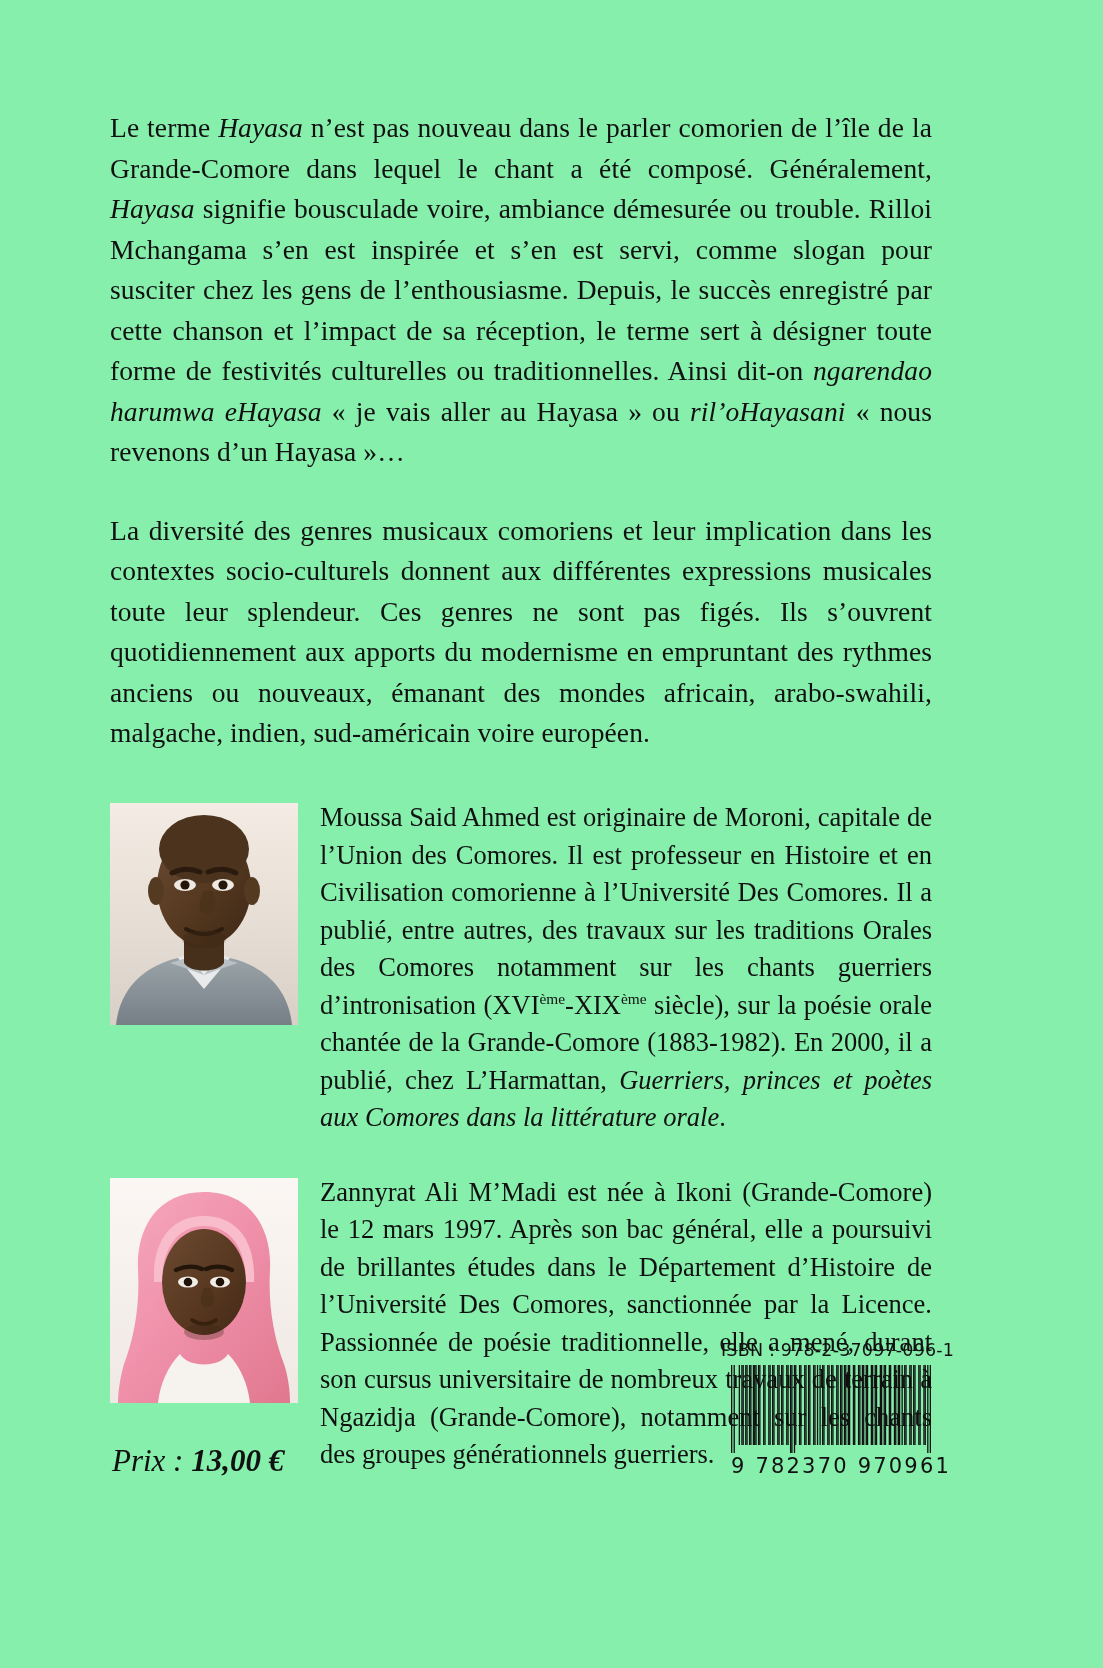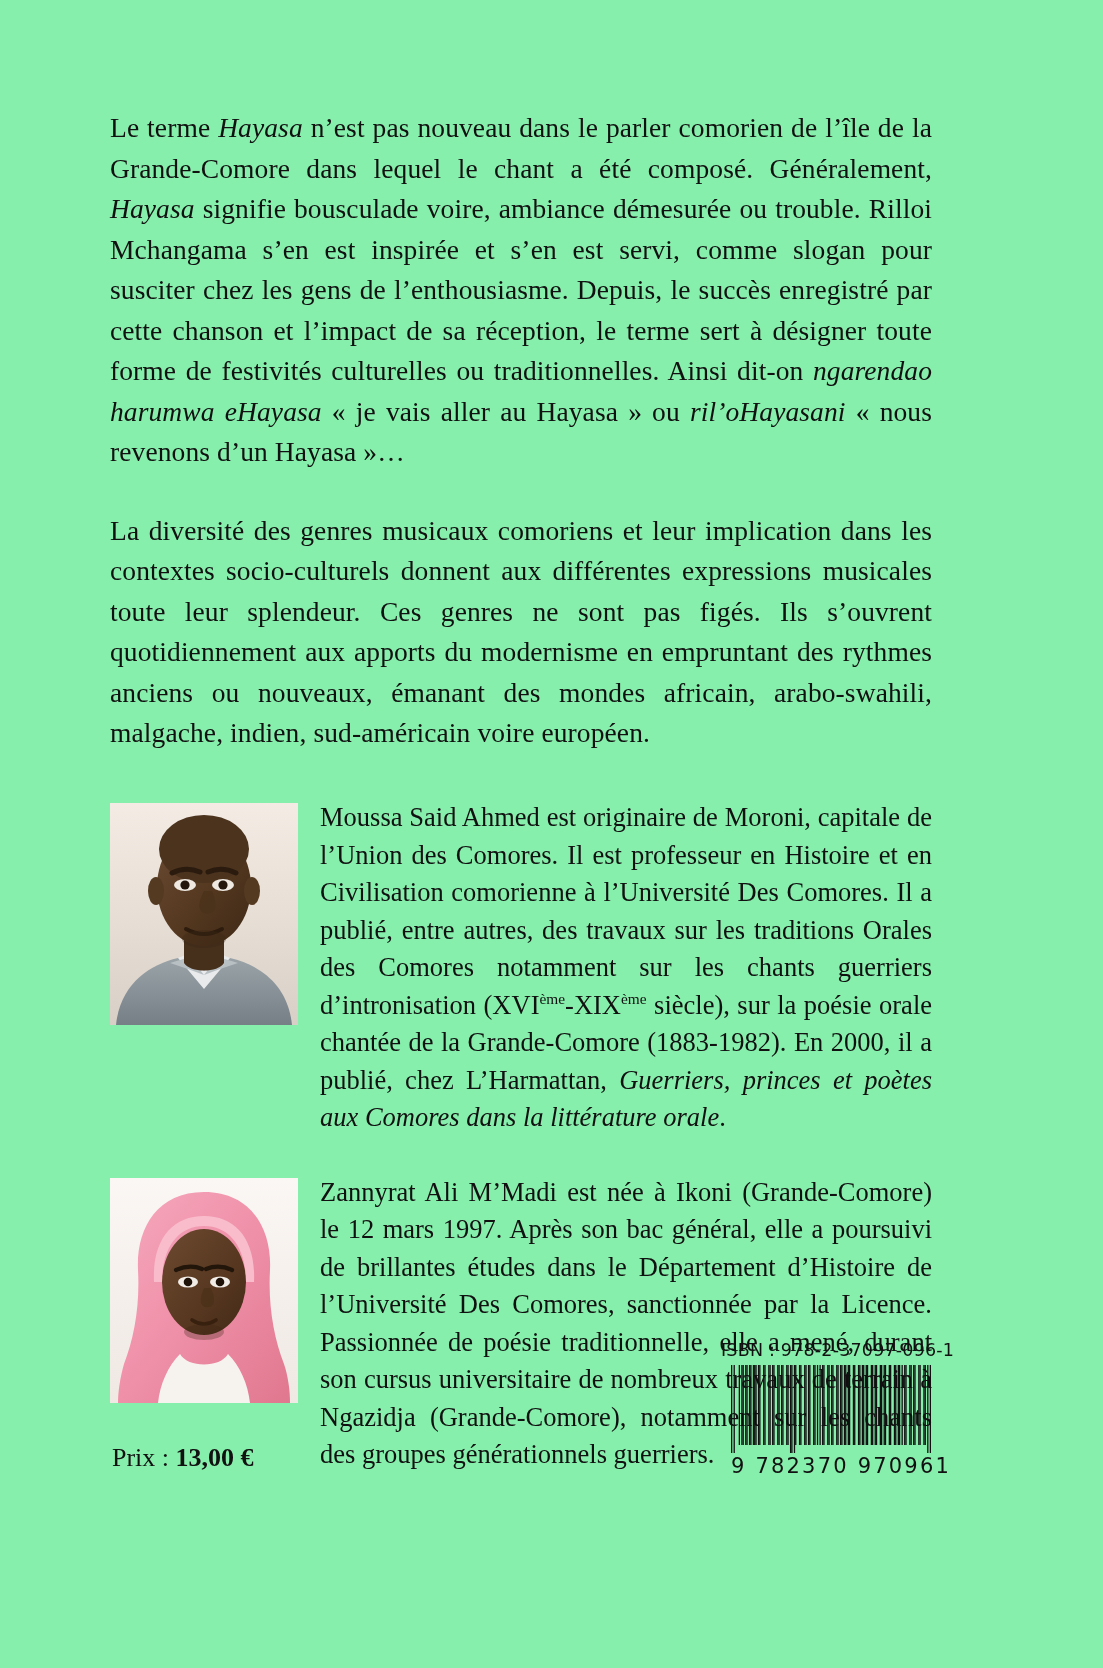--- a/index.html
+++ b/index.html
@@ -119,22 +119,23 @@
     color: #111;
     margin-top: 1px;
     white-space: nowrap;
   }
 
   
   .price {
     position: absolute;
     left: 112px;
     top: 1443px;
-    font-size: 26px;
+    font-size: 31px;
     white-space: nowrap;
+    font-style: italic;
   }
   .price .price-value {
     font-weight: bold;
   }
 </style>
 </head>
 <body>
 
 <div class="page">
 

